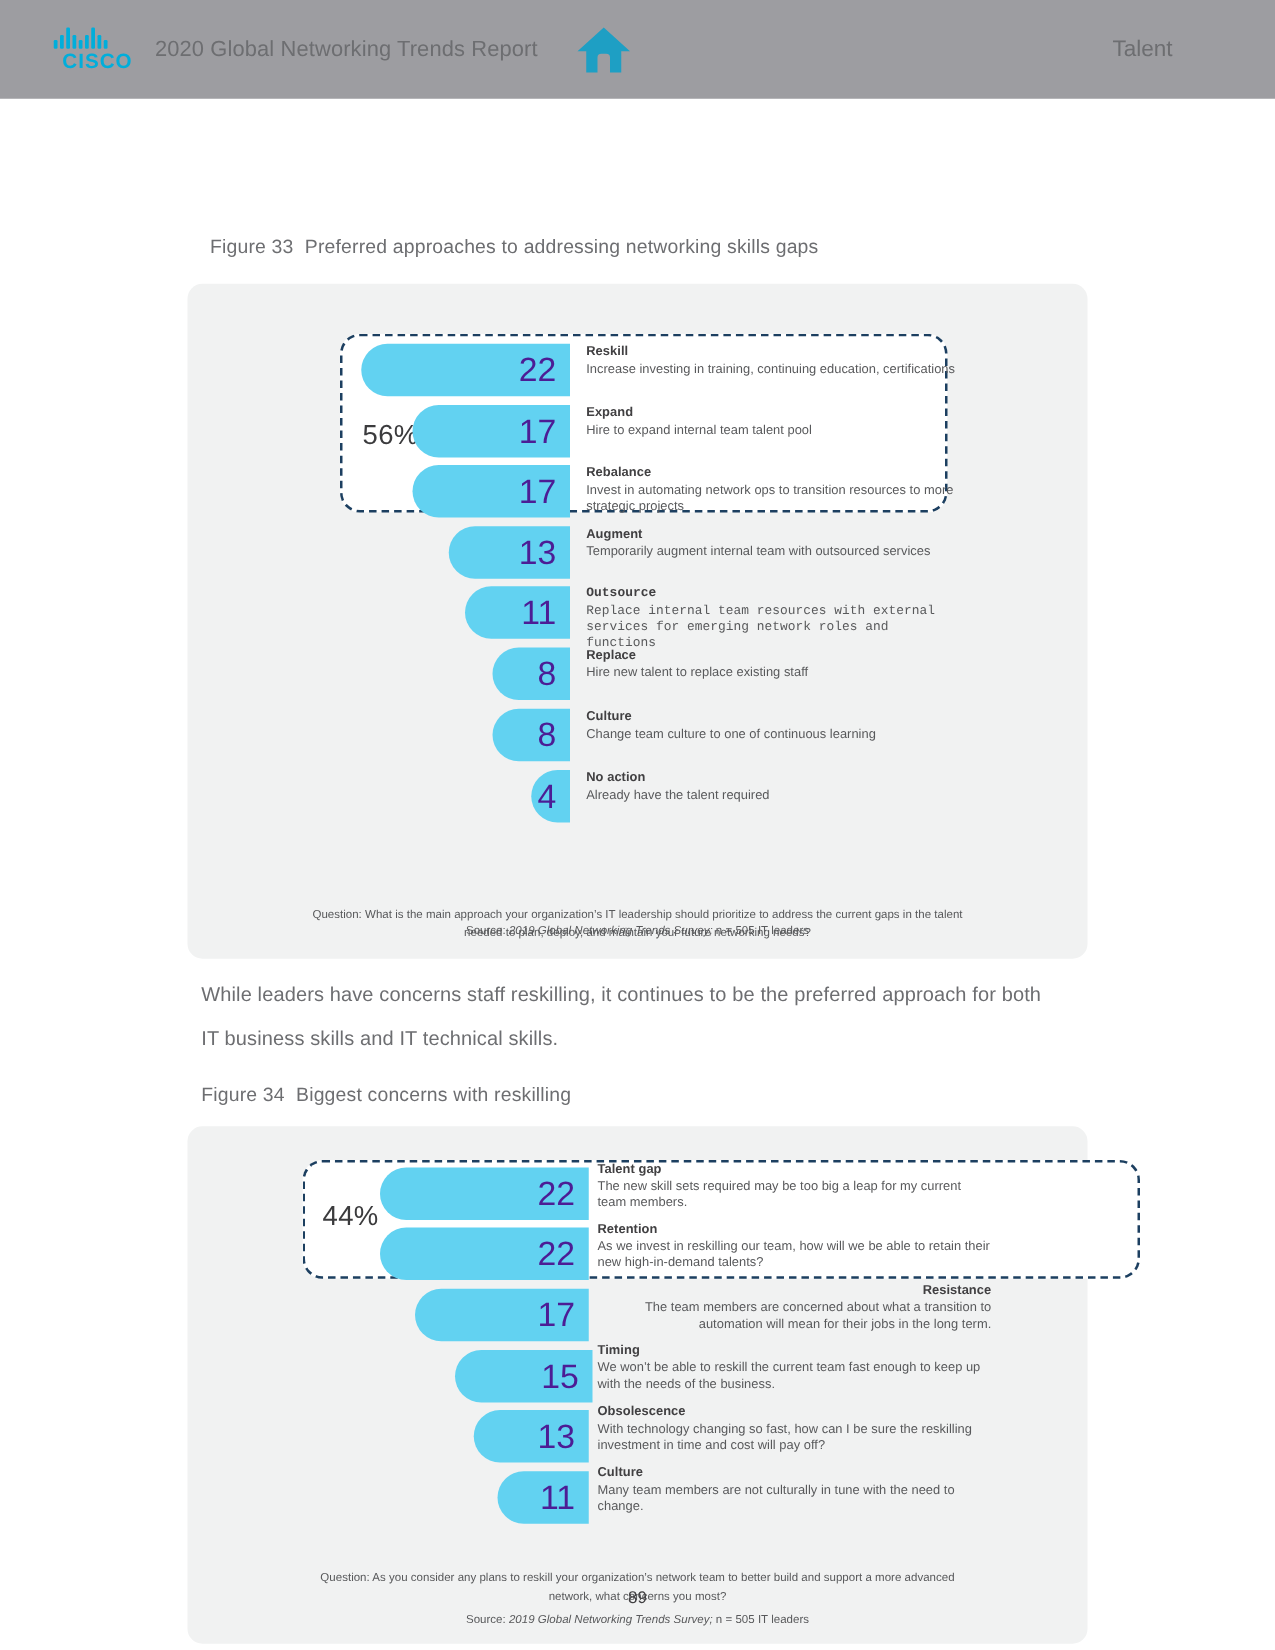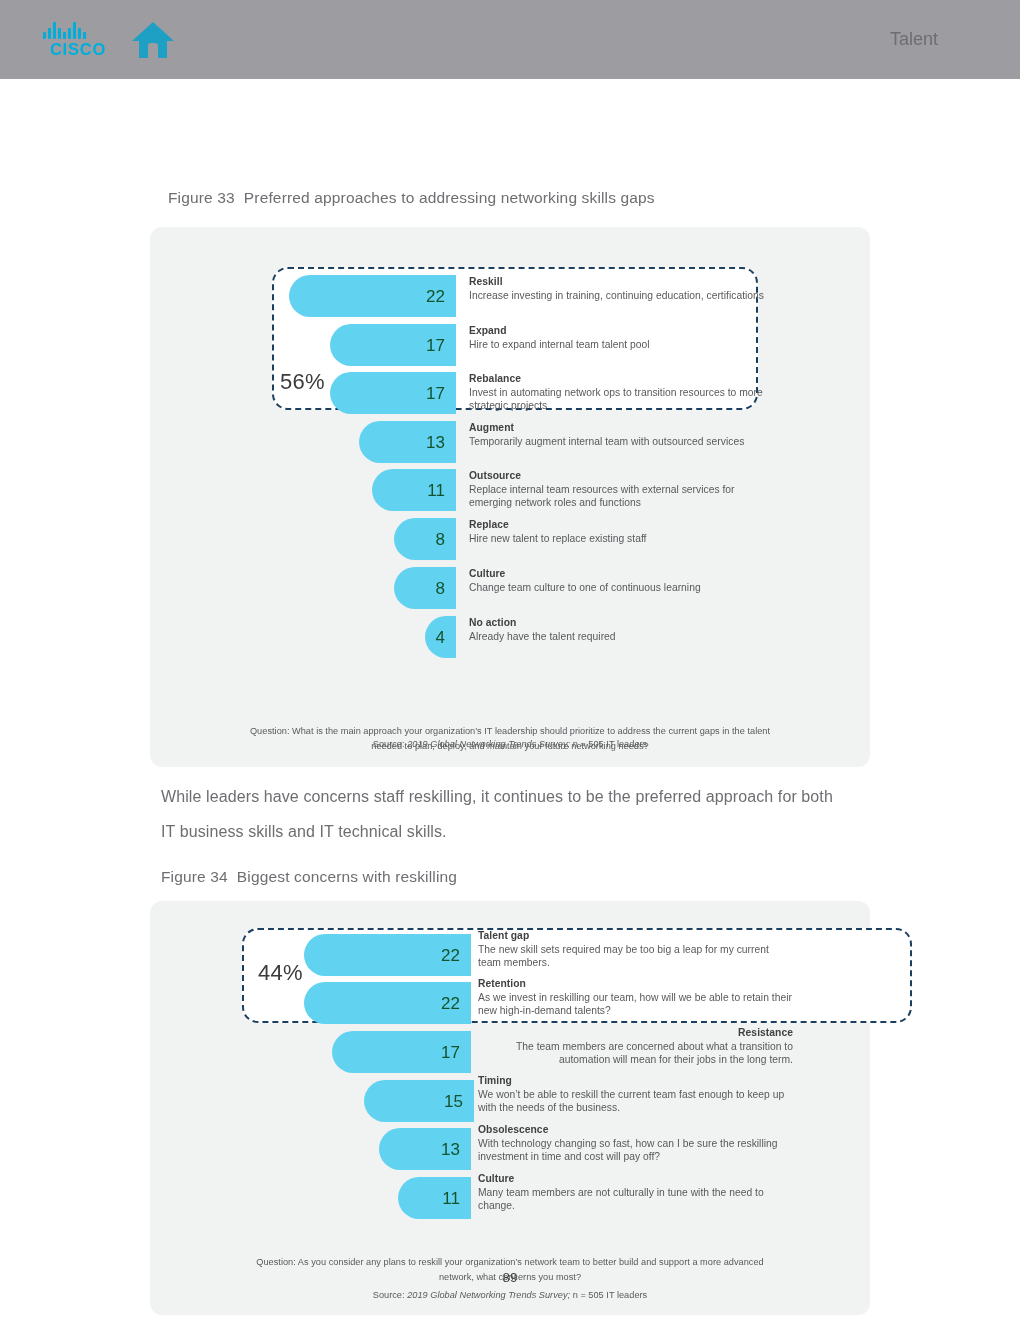--- a/index.html
+++ b/index.html
@@ -117,22 +117,22 @@
     position: absolute;
     background: #62d2f1;
     border-top-left-radius: 999px;
     border-bottom-left-radius: 999px;
     display: flex;
     align-items: center;
     justify-content: flex-end;
     box-sizing: border-box;
   }
   .bar-value {
-    font-size: 17px;
-    color: #14532d;
+    font-size: 27px;
+    color: #4c1d95;
     padding-right: 11px;
     line-height: 1;
     font-family: "Liberation Sans", sans-serif;
   }
   .bar-label {
     position: absolute;
     left: 0;
     top: 0;
   }
   .bar-label .cat {
@@ -207,38 +207,39 @@
         <i></i>
         <i></i>
         <i></i>
         <i></i>
         <i></i>
         <i></i>
         <i></i>
     </div>
     <div class="cisco-wordmark">CISCO</div>
   </div>
+  <div class="header-title">2020 Global Networking Trends Report</div>
   <div class="home-icon">
     <svg width="44" height="40" viewBox="0 0 44 40" aria-hidden="true">
       <path d="M22 2 L43 21 L36 21 L36 38 L27 38 L27 26 Q27 23 24 23 L20 23 Q17 23 17 26 L17 38 L8 38 L8 21 L1 21 Z" fill="#1e9fc4"></path>
     </svg>
   </div>
   <div class="header-section">Talent</div>
 </div>
 
 <div class="content">
 
   <div class="figure-caption" style="left:168px; top:110px;text-align:right;">
     <span class="fig-num">Figure 33</span><span>Preferred approaches to addressing networking skills gaps</span>
   </div>
 
   <div class="card" style="left:150px; top:148px; width:720px; height:540px;">
 
     <div class="highlight-box" style="left:122px; top:40px; width:486px; height:143px;"></div>
-    <div class="highlight-pct" style="left:130px; top:110px;margin-top:34px;">56%</div>
+    <div class="highlight-pct" style="left:140px; top:110px;">56%</div>
 
     <div class="chart-rows" style="left:0; top:0; width:720px;">
 
       <div class="bar-row">
         <div class="bar" style="left:139px; top:48px; width:167px; height:42px;">
           <span class="bar-value">22</span>
         </div>
         <div class="bar-label" style="left:319px; top:48px; width:300px;">
           <div class="cat">Reskill</div>
           <div class="desc">Increase investing in training, continuing education, certifications</div>
@@ -272,21 +273,21 @@
         <div class="bar-label" style="left:319px; top:194px; width:300px;">
           <div class="cat">Augment</div>
           <div class="desc">Temporarily augment internal team with outsourced services</div>
         </div>
       </div>
 
       <div class="bar-row">
         <div class="bar" style="left:222px; top:242px; width:84px; height:42px;">
           <span class="bar-value">11</span>
         </div>
-        <div class="bar-label" style="left:319px; top:242px; width:300px;">
+        <div class="bar-label" style="left:319px; top:242px; width:300px;font-family:Liberation Mono, monospace;">
           <div class="cat">Outsource</div>
           <div class="desc">Replace internal team resources with external services for emerging network roles and functions</div>
         </div>
       </div>
 
       <div class="bar-row">
         <div class="bar" style="left:244px; top:291px; width:62px; height:42px;">
           <span class="bar-value">8</span>
         </div>
         <div class="bar-label" style="left:319px; top:291px; width:300px;">

